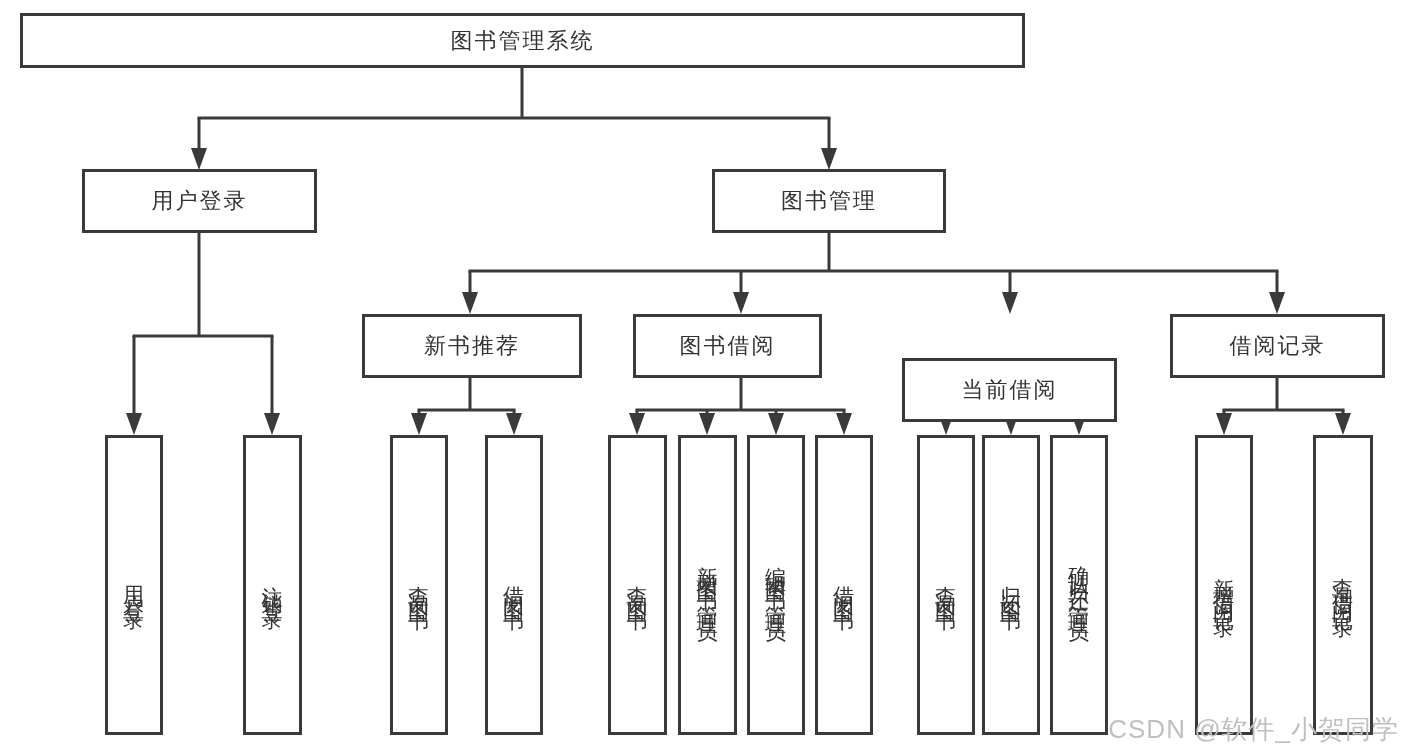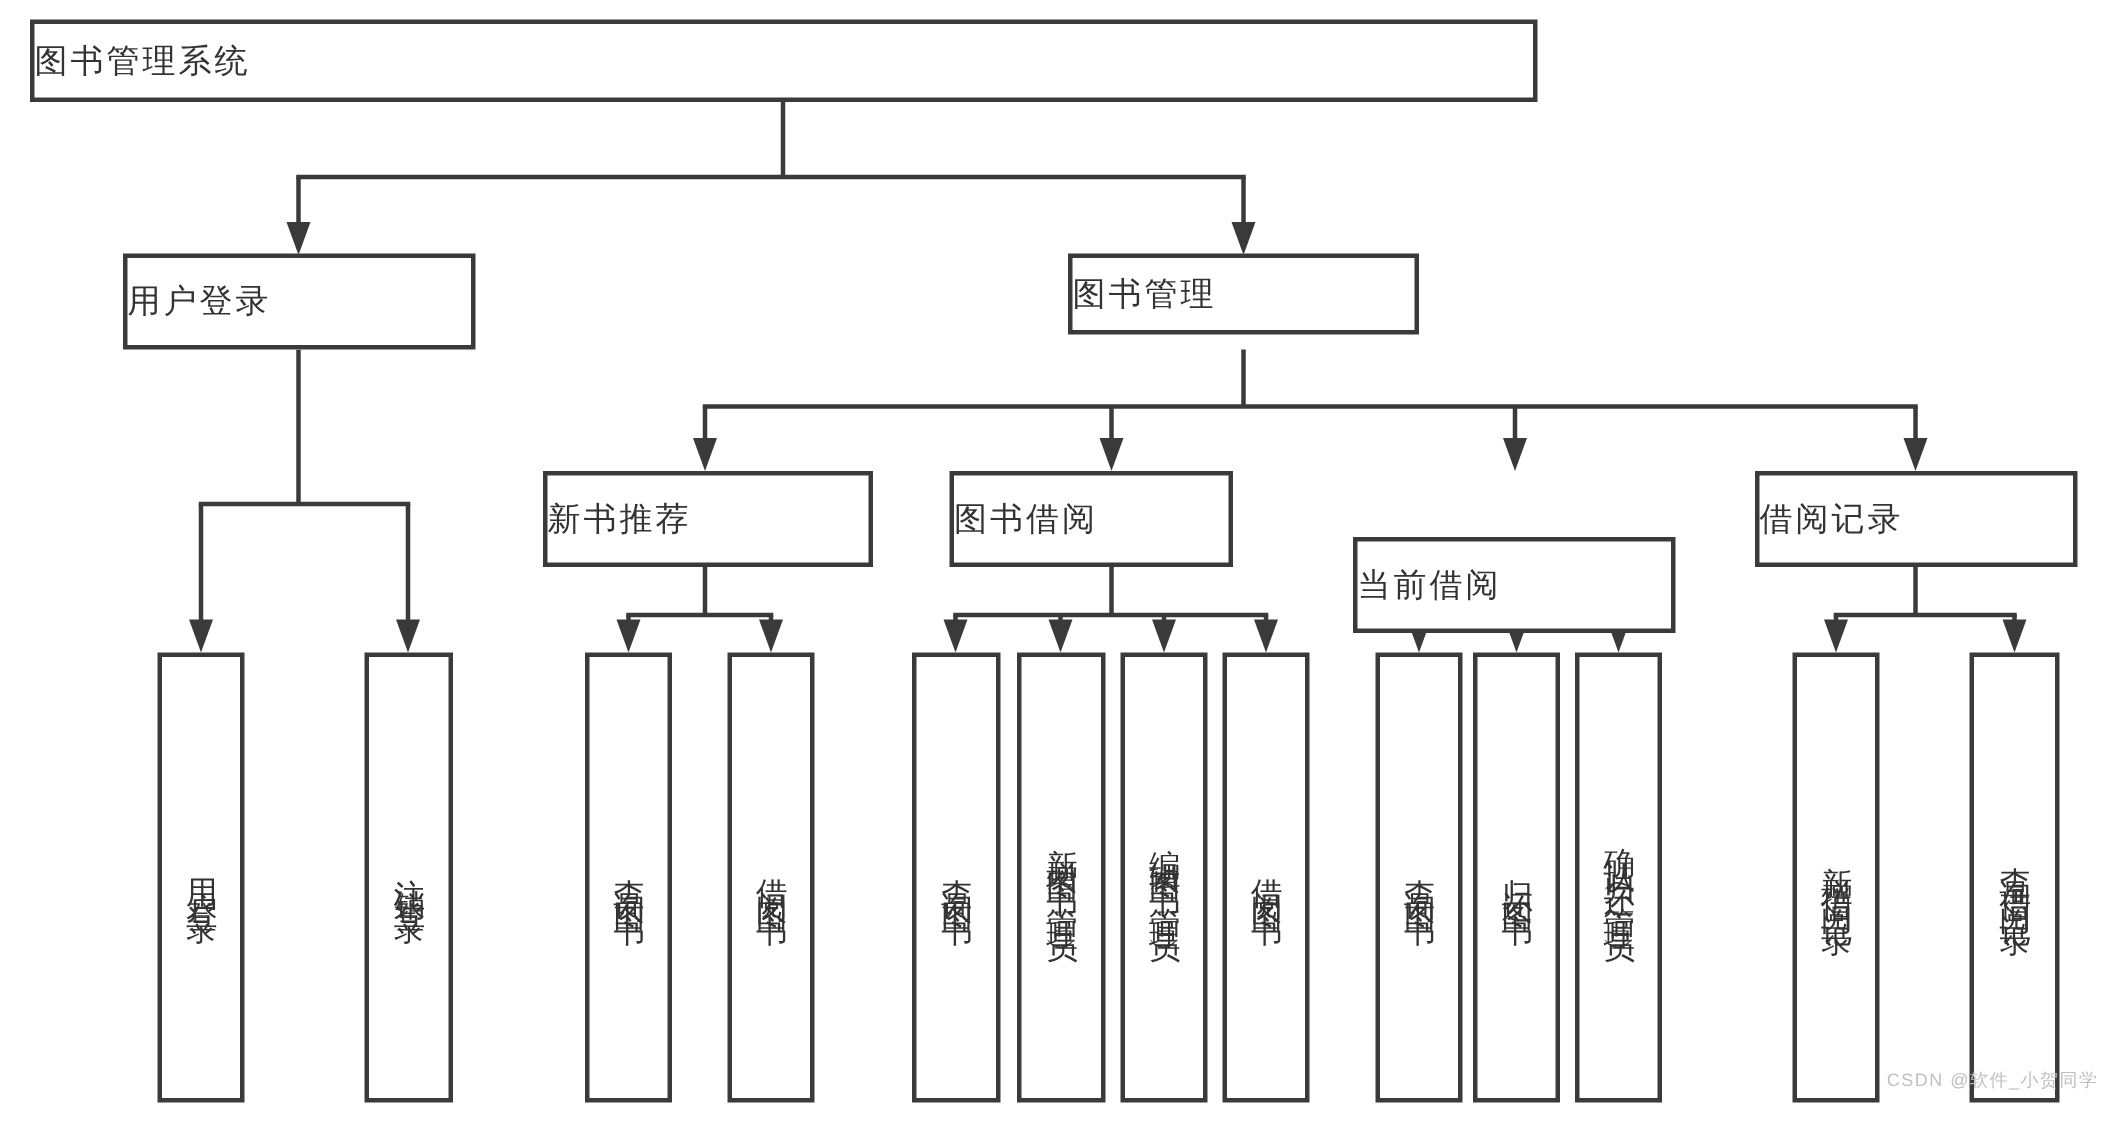--- a/index.html
+++ b/index.html
@@ -20,20 +20,21 @@
     width: 1405px; height: 747px;
     pointer-events: none;
   }
   .hbox {
     position: absolute;
     box-sizing: border-box;
     border: 3px solid #3a3a3a;
     background: #ffffff;
     display: flex;
     align-items: center;
+    justify-content: center;
     font-size: 22px;
     color: #333333;
     letter-spacing: 2px;
     white-space: nowrap;
     z-index: 2;
   }
   .vbox {
     position: absolute;
     top: 435px;
     height: 300px;
@@ -51,21 +52,21 @@
     text-orientation: mixed;
     font-size: 21px;
     line-height: 1;
     letter-spacing: 8px;
     color: #333333;
   }
   .watermark {
     position: absolute;
     right: 6px;
     top: 712px;
-    font-size: 12px;
+    font-size: 26px;
     color: #bfbfbf;
     letter-spacing: 1px;
     z-index: 3;
     white-space: nowrap;
   }
 </style>
 </head>
 <body>
 
 <div id="stage">
@@ -139,21 +140,21 @@
     </g>
   </svg>
 
   <div class="hbox" style="left:20px; top:13px; width:1005px; height:55px;">
     <span>图书管理系统</span>
   </div>
 
   <div class="hbox" style="left:82px; top:169px; width:235px; height:64px;">
     <span>用户登录</span>
   </div>
-  <div class="hbox" style="left:712px; top:169px; width:234px; height:54px;font-family:Liberation Mono, monospace;">
+  <div class="hbox" style="left:712px; top:169px; width:234px; height:64px;font-family:Liberation Mono, monospace;">
     <span>图书管理</span>
   </div>
 
   <div class="hbox" style="left:362px; top:314px; width:220px; height:64px;">
     <span>新书推荐</span>
   </div>
   <div class="hbox" style="left:633px; top:314px; width:189px; height:64px;">
     <span>图书借阅</span>
   </div>
   <div class="hbox" style="left:902px; top:314px; width:215px; height:64px;margin-top:44px;">

